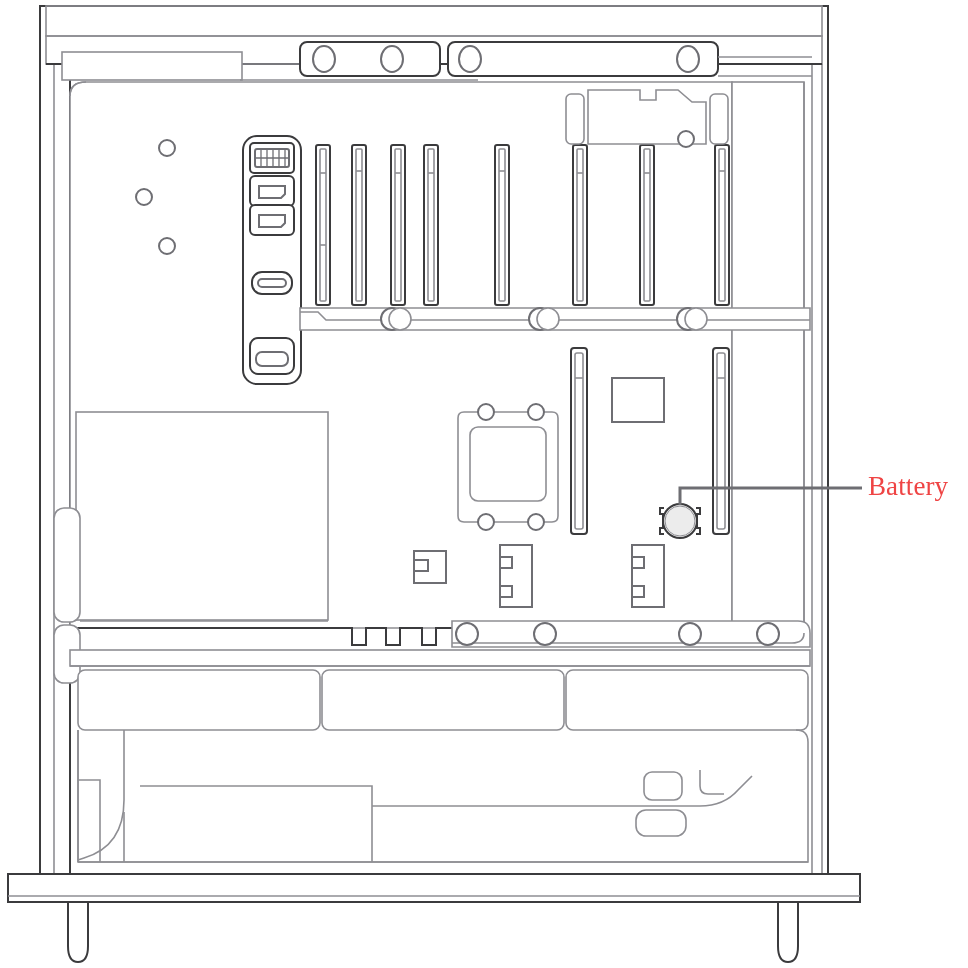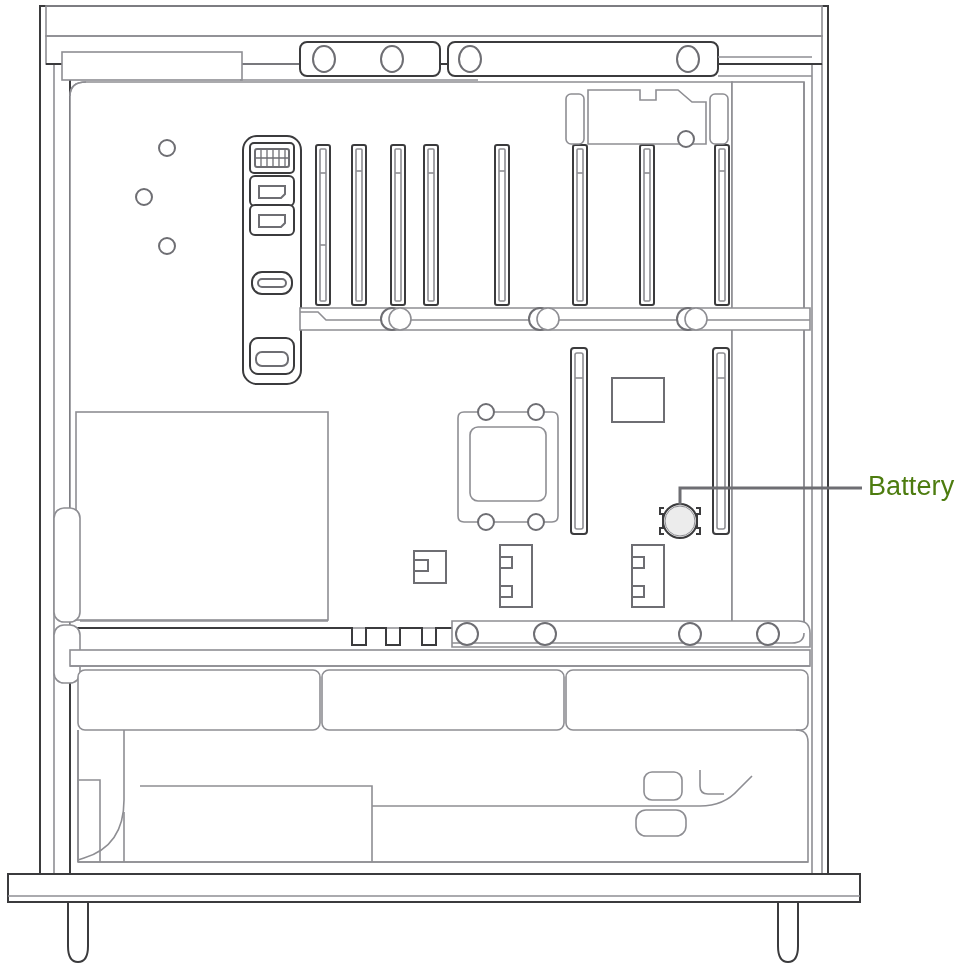--- a/index.html
+++ b/index.html
@@ -7,24 +7,24 @@
   body{
     width:968px;height:968px;overflow:hidden;
     font-family:"Liberation Sans", sans-serif;
     -webkit-font-smoothing:antialiased;
   }
   #stage{position:relative;width:968px;height:968px;background:#fff;}
   #art{position:absolute;left:0;top:0;width:968px;height:968px;}
   .callout-label{
     position:absolute;
     left:868px;top:471px;
-    font-family:Liberation Sans, sans-serif;
+    font-family:Liberation Serif, serif;
     font-size:27px;
     line-height:30px;
-    color:#4d7c0f;
+    color:#ef4444;
     white-space:nowrap;
     letter-spacing:0.1px;
   }
 </style>
 </head>
 <body>
 
 <div id="stage">
 
   <svg id="art" viewBox="0 0 968 968" xmlns="http://www.w3.org/2000/svg">

